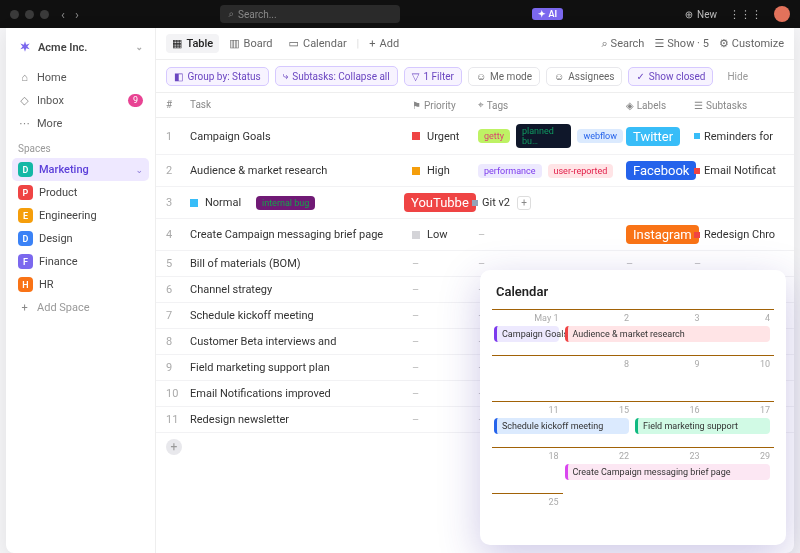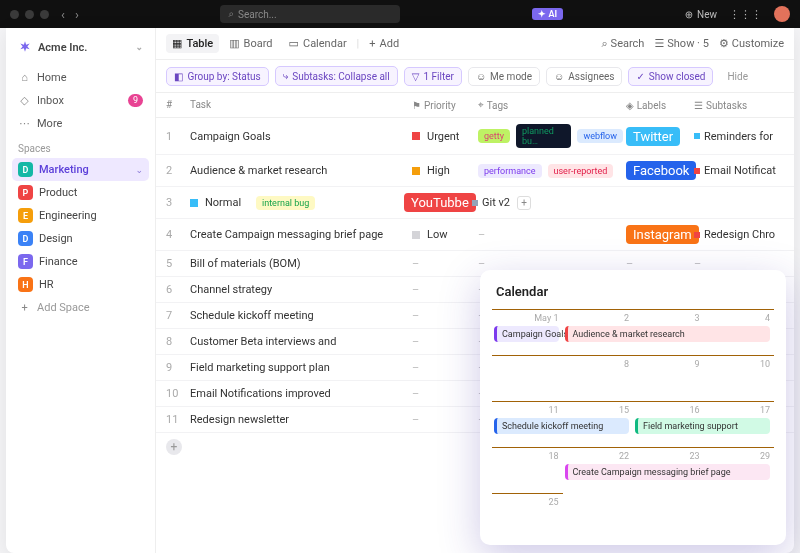--- a/index.html
+++ b/index.html
@@ -271,21 +271,21 @@
             <span class="label-pill" style="background:#2563eb">Facebook</span>
           </div>
     <div class="col-sub">
             <span class="sub-item"><span class="sub-dot" style="background:#ef4444"></span>Email Notificat</span>
           </div>
         </div>
         <div class="row">
           <div class="col-num">3</div>
     <div class="col-pri"><span class="flag" style="background:#38bdf8"></span>Normal</div>
     <div class="col-tags">
-            <span class="tag" style="background:#fef9c3;color:#16a34a">internal bug</span>
+            <span class="tag" style="background:#701a75;color:#16a34a">internal bug</span>
           </div>
     <div class="col-labels">
             <span class="label-pill" style="background:#ef4444">YouTubbe</span>
           </div>
     <div class="col-sub">
             <span class="sub-item"><span class="sub-dot" style="background:#94a3b8"></span>Git v2<span class="plus-box">+</span></span>
           </div>
         </div>
         <div class="row">
           <div class="col-num">4</div>

